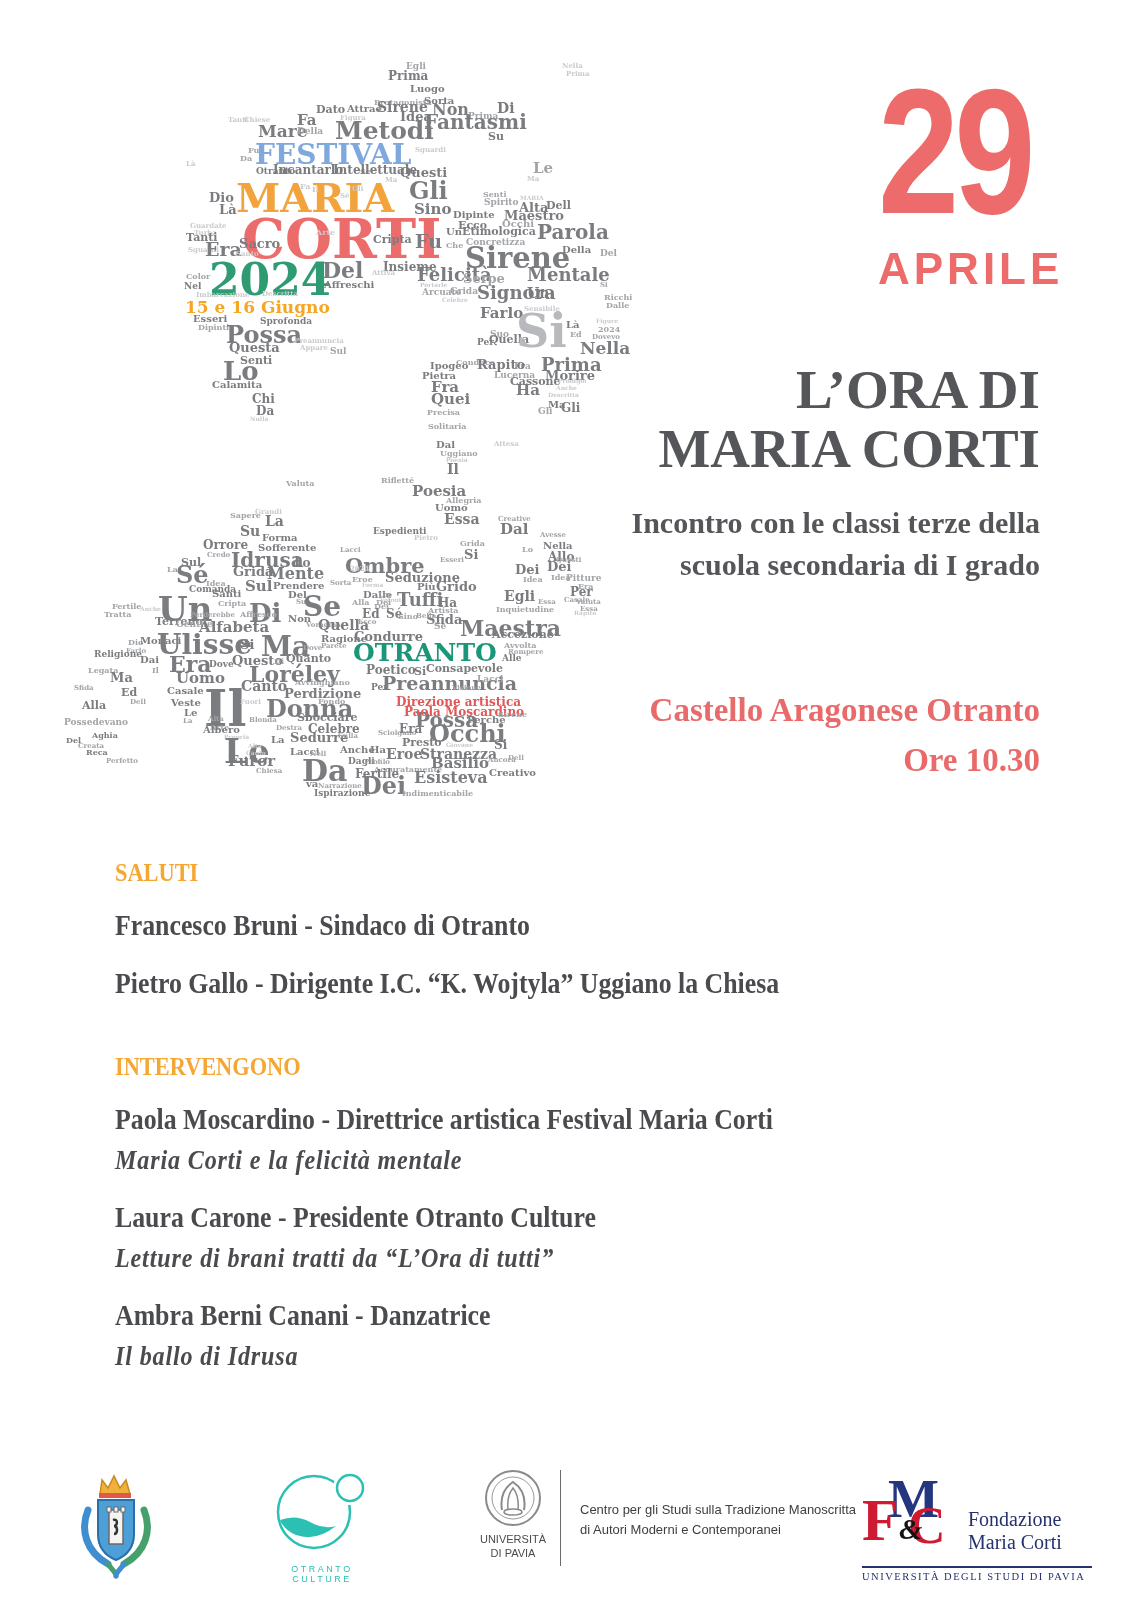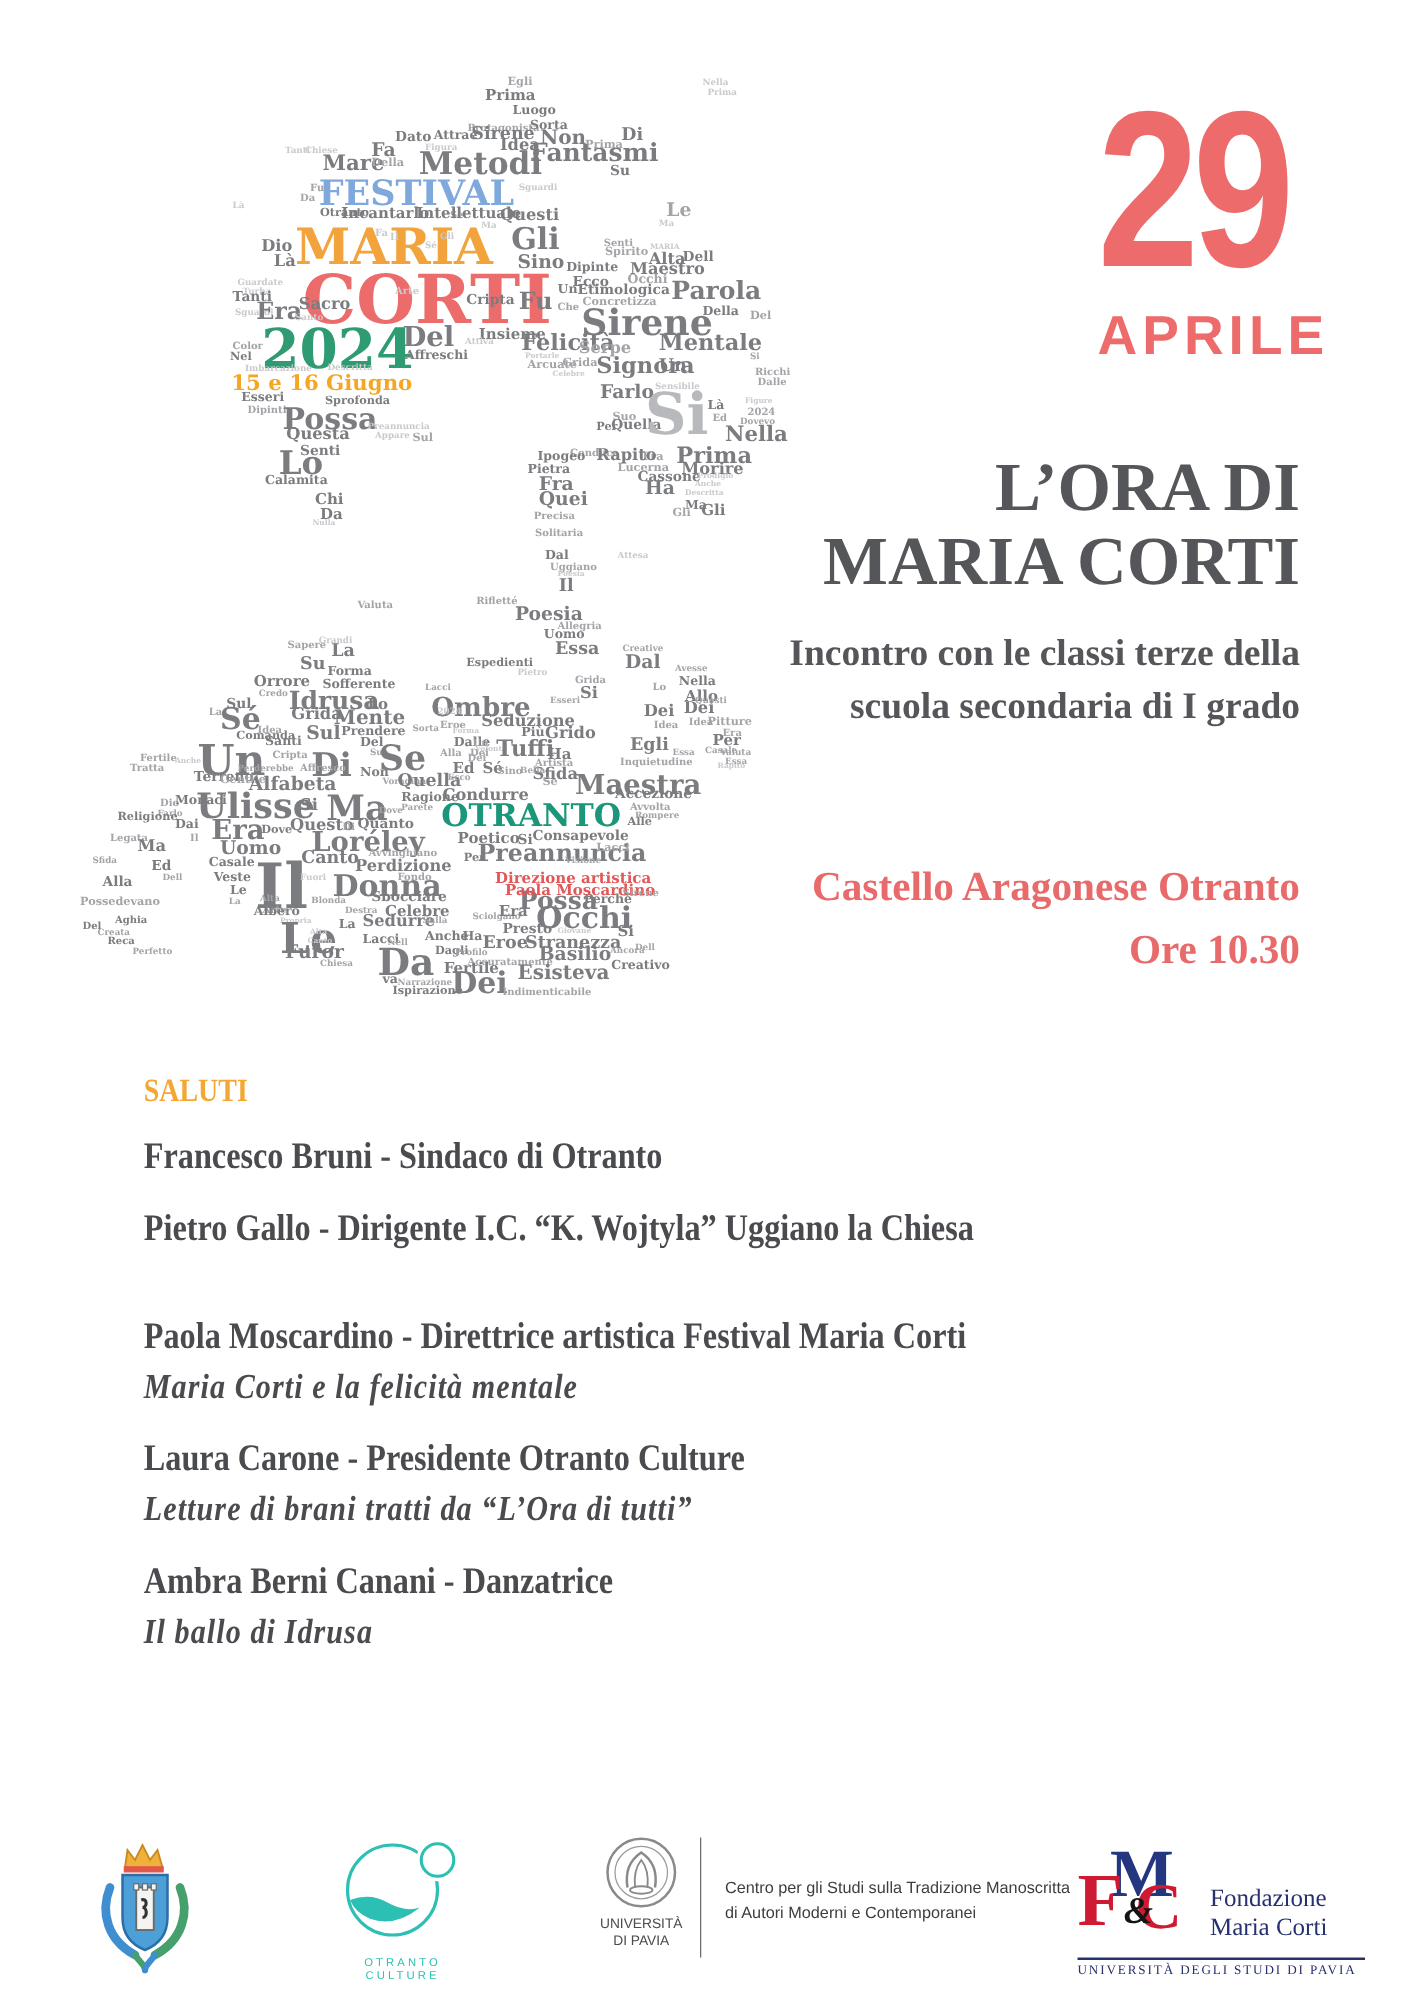--- a/index.html
+++ b/index.html
@@ -435,20 +435,21 @@
     <div class="section">
       <div class="section-header"><span class="cond">SALUTI</span></div>
       <div class="section-item">
         <div class="item-line"><span class="cond">Francesco Bruni - Sindaco di Otranto</span></div>
       </div>
       <div class="section-item">
         <div class="item-line"><span class="cond">Pietro Gallo - Dirigente I.C. “K. Wojtyla” Uggiano la Chiesa</span></div>
       </div>
     </div>
     <div class="section">
+      <div class="section-header"><span class="cond">INTERVENGONO</span></div>
       <div class="section-item">
         <div class="item-line"><span class="cond">Paola Moscardino - Direttrice artistica Festival Maria Corti</span></div>
         <div class="item-sub"><span class="cond">Maria Corti e la felicità mentale</span></div>
       </div>
       <div class="section-item">
         <div class="item-line"><span class="cond">Laura Carone - Presidente Otranto Culture</span></div>
         <div class="item-sub"><span class="cond">Letture di brani tratti da “L’Ora di tutti”</span></div>
       </div>
       <div class="section-item">
         <div class="item-line"><span class="cond">Ambra Berni Canani - Danzatrice</span></div>

